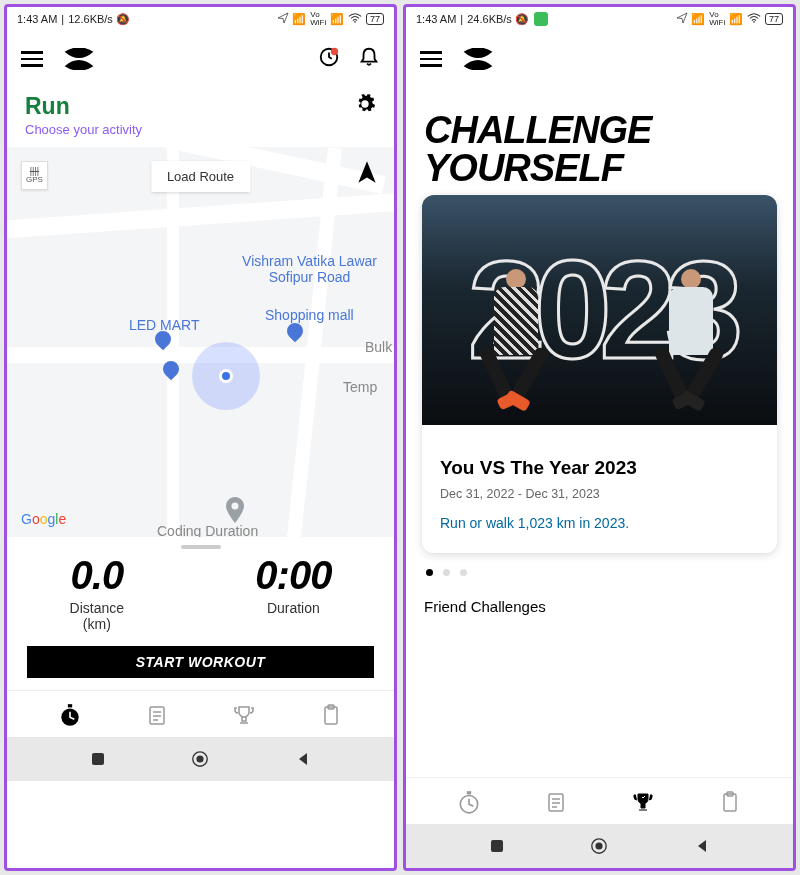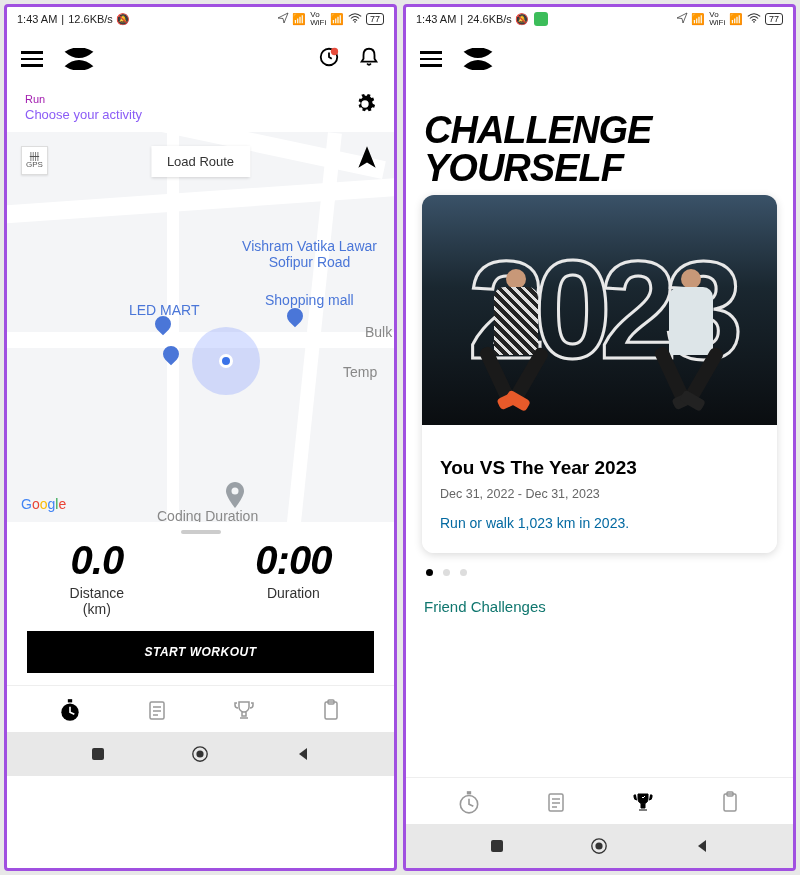--- a/index.html
+++ b/index.html
@@ -7,41 +7,41 @@
 .phone { flex: 1; background: #fff; border: 3px solid #a050e0; border-radius: 4px; display: flex; flex-direction: column; overflow: hidden; position: relative; }
 .statusbar { display: flex; justify-content: space-between; align-items: center; padding: 4px 10px; font-size: 11px; color: #222; height: 24px; }
 .statusbar .left, .statusbar .right { display: flex; align-items: center; gap: 4px; }
 .appbar { display: flex; align-items: center; justify-content: space-between; padding: 8px 14px; height: 56px; }
 .appbar .left, .appbar .right { display: flex; align-items: center; gap: 18px; }
 .hamburger { display: flex; flex-direction: column; gap: 4px; cursor: pointer; }
 .hamburger span { width: 22px; height: 2.5px; background: #000; }
 .ua-logo { width: 36px; height: 22px; }
 .topicons svg { width: 22px; height: 22px; }
 .header-section { padding: 6px 18px 10px; display: flex; justify-content: space-between; align-items: flex-start; }
-.header-section .title { font-weight: 400; font-size: 11px; color: #a21caf; }
+.header-section .title { font-weight: 700; font-size: 23px; color: #15803d; }
 .header-section .sub { font-size: 13px; color: #8b5cf6; margin-top: 2px; }
 .map { background: #f4f5f7; height: 390px; position: relative; overflow: hidden; }
 .map .gpsbadge { position: absolute; top: 14px; left: 14px; background: #fff; border: 1px solid #ddd; padding: 5px 4px; font-size: 8px; color: #555; text-align: center; line-height: 1; box-shadow: 0 1px 2px rgba(0,0,0,.1); }
 .map .loadroute { position: absolute; top: 14px; left: 50%; transform: translateX(-50%); background: #fff; padding: 8px 16px; font-size: 13px; color: #333; box-shadow: 0 1px 3px rgba(0,0,0,.15); }
 .map .compass { position: absolute; top: 12px; right: 16px; font-size: 24px; }
 .map .road { position: absolute; background: #fff; }
 .map .place { position: absolute; font-size: 14px; color: #4a76d8; }
 .map .place.grey { color: #888; }
 .map .pin { width: 16px; height: 16px; background: #4a76d8; border-radius: 50% 50% 50% 0; transform: rotate(-45deg); display: inline-block; }
 .map .locdot { position: absolute; top: 195px; left: 185px; width: 68px; height: 68px; background: rgba(100,130,255,.25); border-radius: 50%; display: flex; align-items: center; justify-content: center; }
 .map .locdot .inner { width: 14px; height: 14px; background: #3a72e8; border: 3px solid #fff; border-radius: 50%; }
 .map .google { position: absolute; bottom: 10px; left: 14px; font-size: 14px; font-weight: 500; }
 .map .google .g1{color:#4285F4}.map .google .g2{color:#EA4335}.map .google .g3{color:#FBBC05}.map .google .g4{color:#4285F4}.map .google .g5{color:#34A853}.map .google .g6{color:#EA4335}
 .handle { width: 40px; height: 4px; background: #ccc; border-radius: 2px; margin: 8px auto 0; }
 .stats { display: flex; justify-content: space-around; padding: 4px 20px 14px; gap: 46px; }
 .stats .stat { text-align: center; }
 .stats .val { font-size: 40px; font-weight: 900; font-style: italic; letter-spacing: -1px; }
 .stats .lab { font-size: 14px; color: #333; margin-top: 2px; }
 .stats .unit { font-size: 14px; color: #333; }
-.startbtn { margin: 0 20px 12px; background: #000; color: #fff; font-weight: 900; font-style: italic; text-align: center; padding: 14px; font-size: 12px; letter-spacing: .5px; cursor: pointer; }
+.startbtn { margin: 0 20px 12px; background: #000; color: #fff; font-weight: 900; font-style: italic; text-align: center; padding: 8px; font-size: 14px; letter-spacing: .5px; cursor: pointer; }
 .bottomnav { display: flex; justify-content: space-around; align-items: center; padding: 10px 20px 8px; border-top: 1px solid #eee; }
 .bottomnav .navitem { width: 28px; height: 28px; display: flex; align-items: center; justify-content: center; }
 .sysnav { background: #e8e8e8; display: flex; justify-content: space-around; align-items: center; padding: 10px 40px; height: 44px; }
 .sysnav .sysbtn { width: 18px; height: 18px; display: flex; align-items: center; justify-content: center; }
 
 
 .challenge-head { font-size: 38px; font-weight: 900; font-style: italic; letter-spacing: -1px; padding: 24px 18px 8px; line-height: 1; font-family: Impact, 'Arial Black', sans-serif; }
 .challenge-sub { font-size: 14.5px; color: #222; padding: 6px 18px 22px; line-height: 1.45; }
 .card { margin: 0 16px; border-radius: 12px; box-shadow: 0 2px 8px rgba(0,0,0,.15); overflow: hidden; }
 .card-img { height: 230px; background: linear-gradient(180deg,#3a5268 0%,#1a2730 40%,#0a0d10 100%); position: relative; display: flex; align-items: center; justify-content: center; overflow: hidden; }
@@ -56,21 +56,21 @@
 .runner .leg.l1 { left: 8px; transform: rotate(-25deg); }
 .runner .leg.l2 { left: 40px; transform: rotate(30deg); }
 .runner .shoe { width: 24px; height: 12px; background: #e85a2a; border-radius: 4px; position: absolute; bottom: -4px; }
 .card-body { padding: 32px 18px 22px; background: #fff; }
 .card-body .ctitle { font-size: 19px; font-weight: 700; color: #000; }
 .card-body .cdate { font-size: 12.5px; color: #666; margin-top: 8px; }
 .card-body .cdesc { font-size: 14px; color: #0369a1; margin-top: 14px; }
 .dots { display: flex; gap: 10px; padding: 16px 20px; }
 .dots .dot { width: 7px; height: 7px; border-radius: 50%; background: #ddd; }
 .dots .dot.active { background: #000; }
-.friend-ch { font-size: 15px; color: #0f766e; padding: 6px 18px 4px; }
+.friend-ch { font-size: 15px; color: #000000; padding: 6px 18px 4px; }
 .green-dot { width: 14px; height: 14px; background: #3cbd5a; border-radius: 3px; }
 </style>
 </head>
 <body>
 
 <div class="phone">
   <div class="statusbar">
     <div class="left">
       <span>1:43 AM</span>
       <span>|</span>

